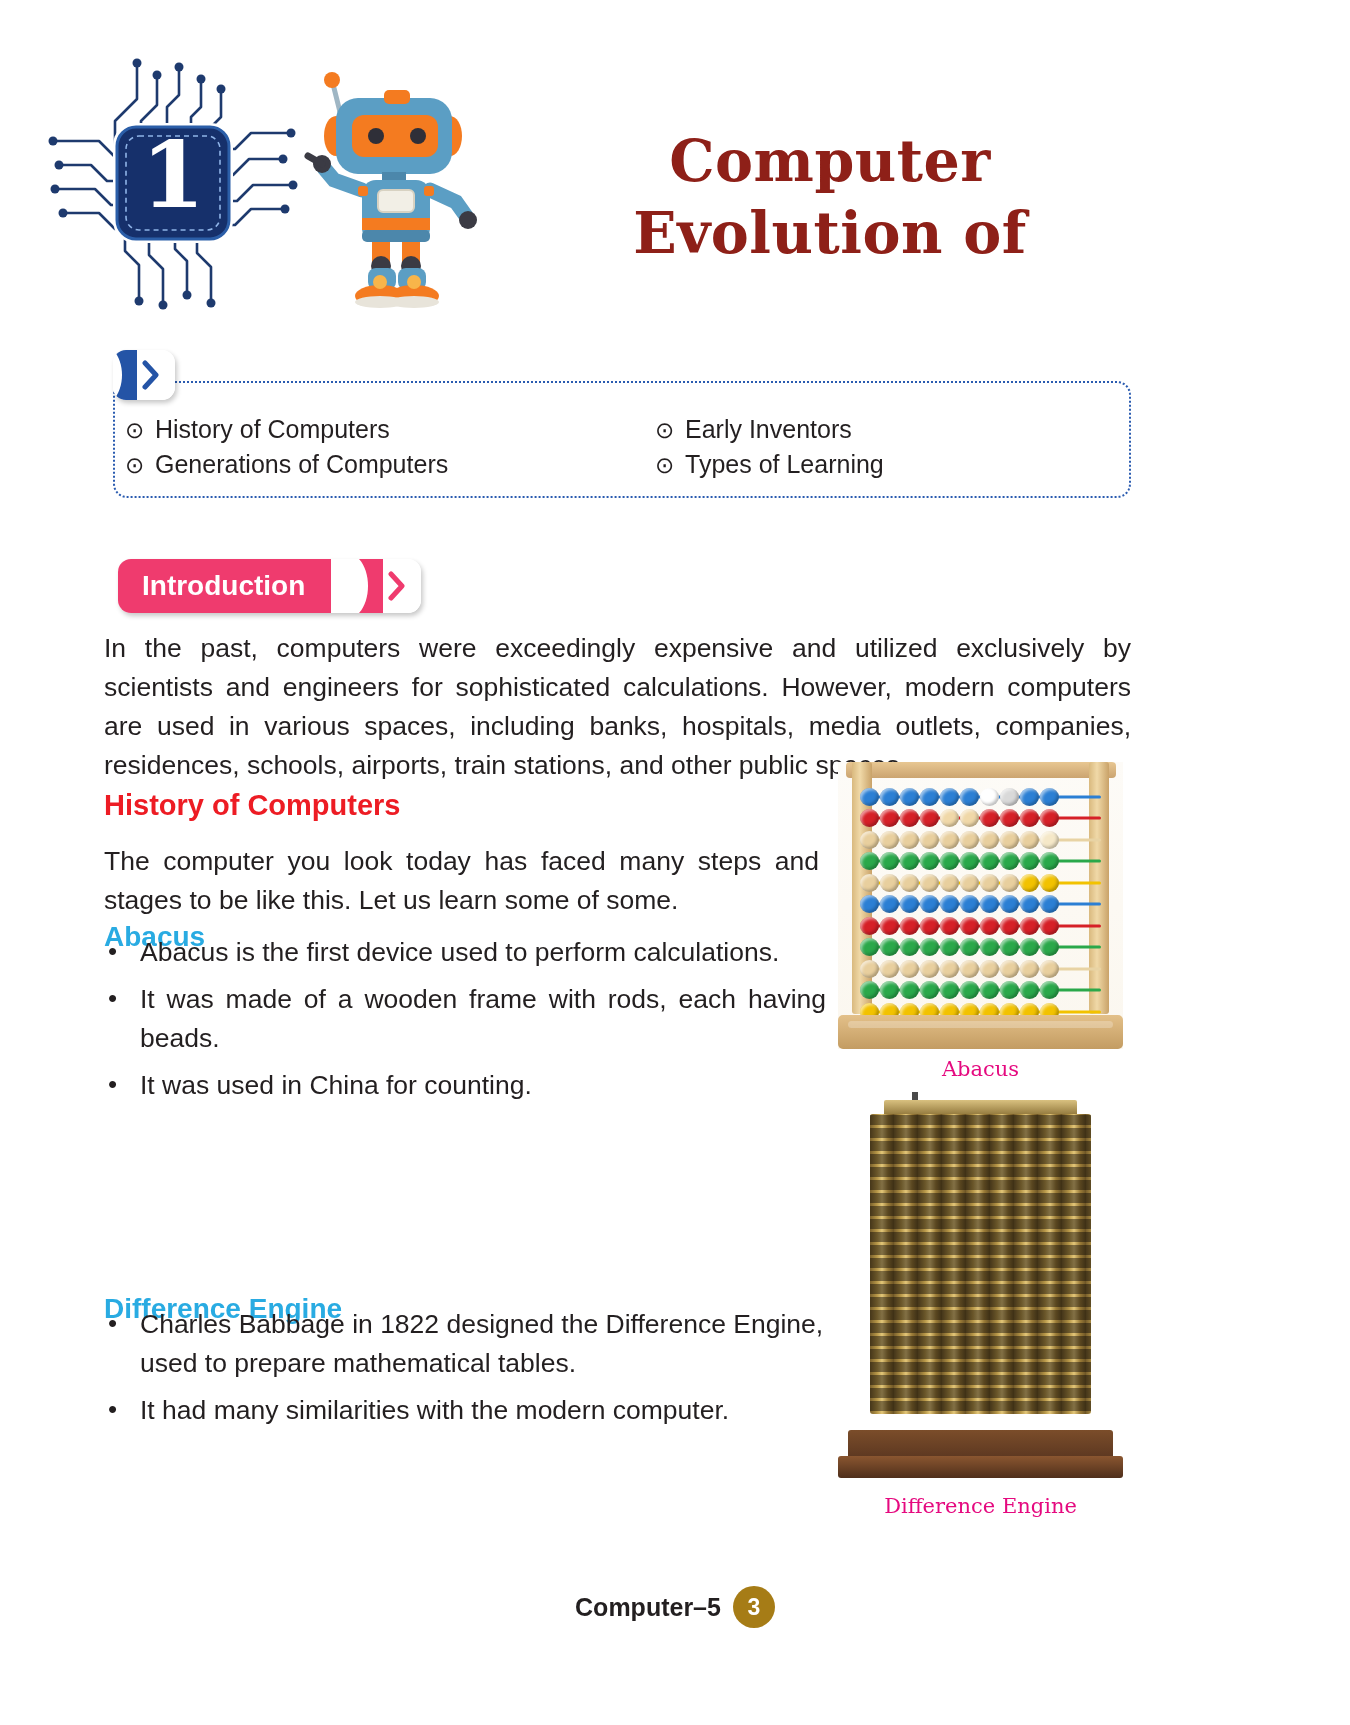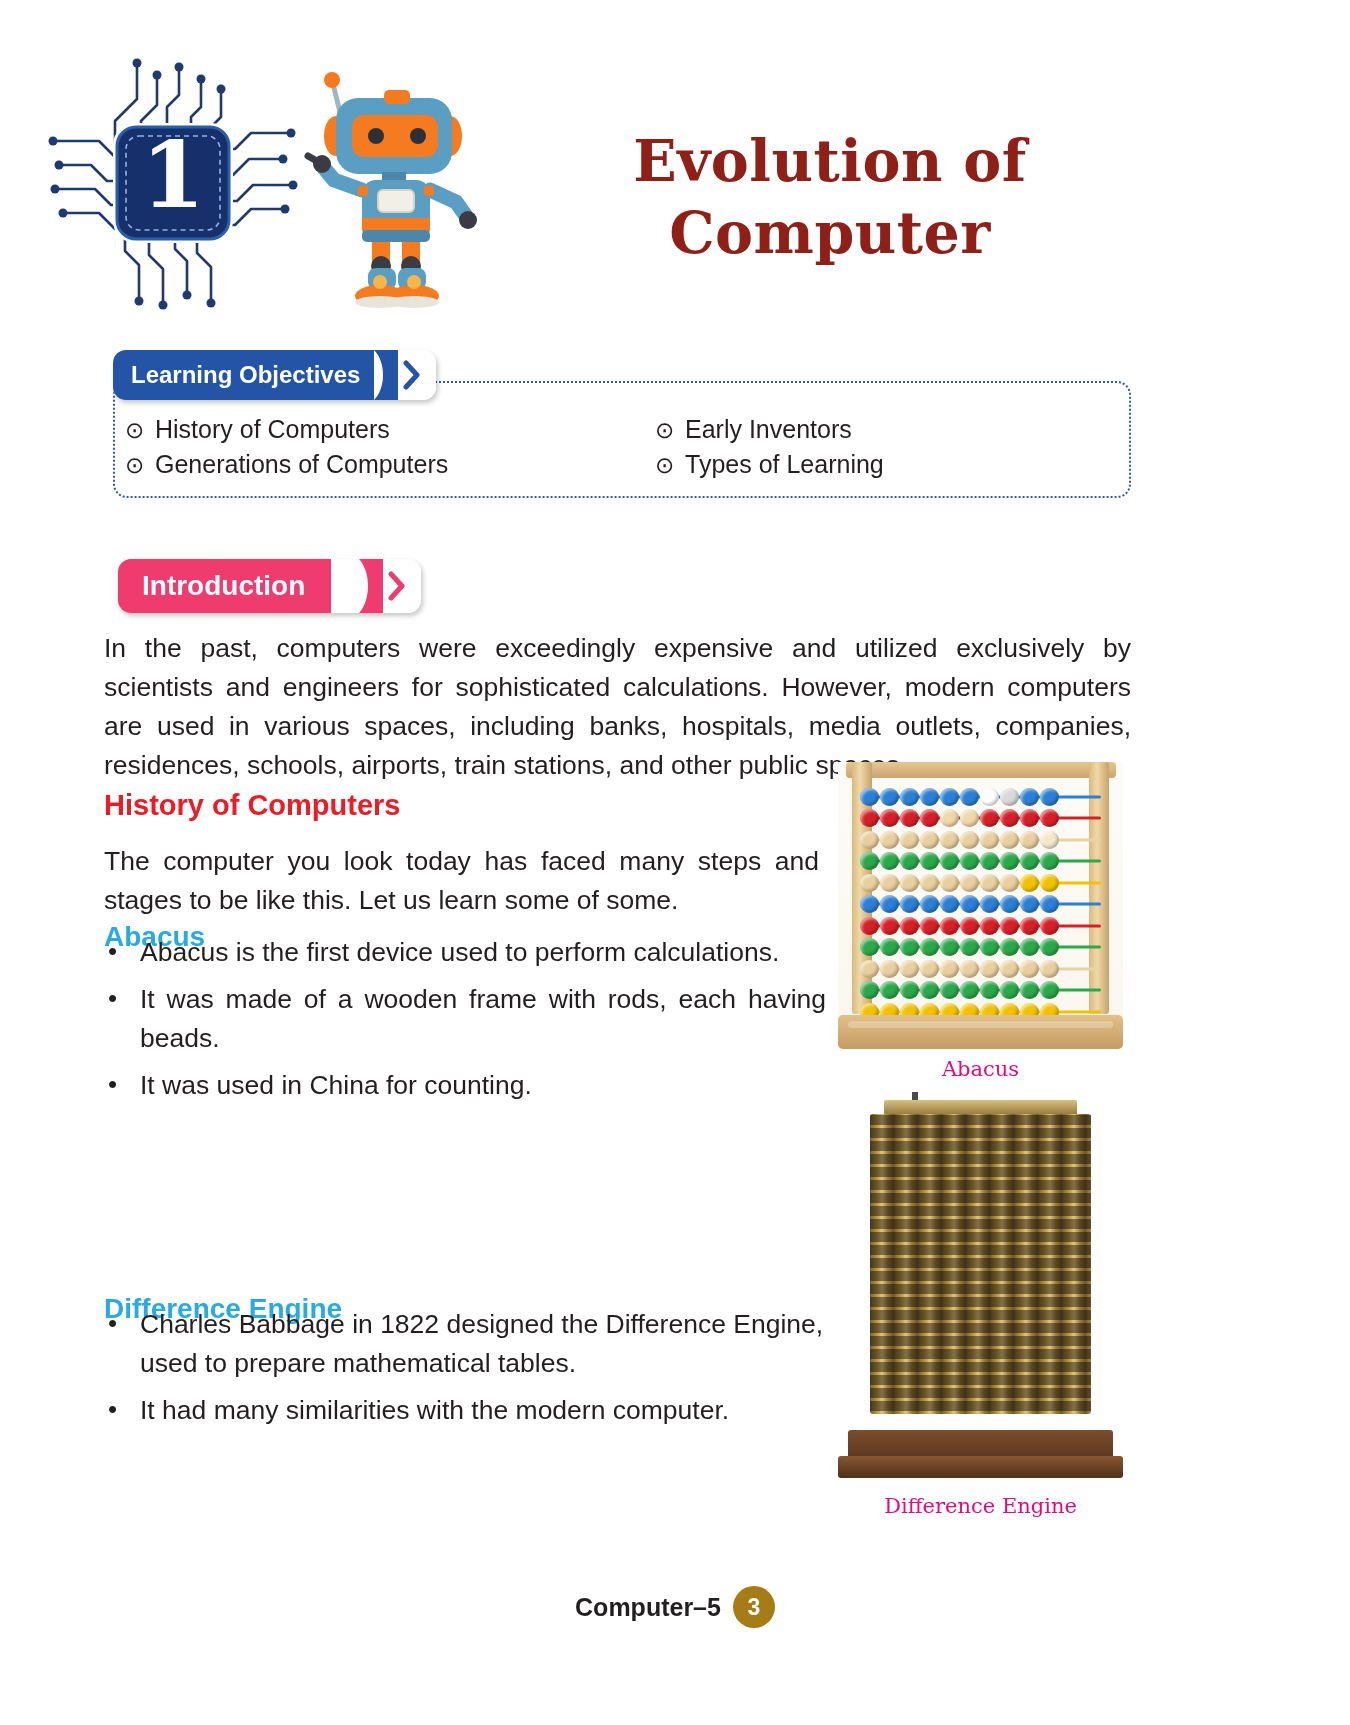--- a/index.html
+++ b/index.html
@@ -447,29 +447,28 @@
       <ellipse cx="80" cy="236" rx="25" ry="11" fill="#f47b20"></ellipse>
       <ellipse cx="114" cy="236" rx="25" ry="11" fill="#f47b20"></ellipse>
       <ellipse cx="80" cy="242" rx="25" ry="6" fill="#e8e4da"></ellipse>
       <ellipse cx="114" cy="242" rx="25" ry="6" fill="#e8e4da"></ellipse>
       <circle cx="80" cy="222" r="7" fill="#f8b54a"></circle>
       <circle cx="114" cy="222" r="7" fill="#f8b54a"></circle>
     </svg>
   </div>
 
   <div class="chapter-title">
+    <div>Computer</div>
     <div>Evolution of</div>
-    <div>Computer</div>
   </div>
 </div>
 
 <div class="objectives-box"></div>
 
 <div class="badge" id="lo-badge">
-  <div class="badge-fill">Learning Objectives</div>
   <div class="badge-arrow">
     <svg class="badge-notch" viewBox="0 0 24 50" preserveAspectRatio="none">
       <path d="M0 0 L24 0 L24 50 L0 50 C12 38 12 12 0 0 Z" fill="#2454a6"></path>
     </svg>
     <svg class="chev" viewBox="0 0 18 30" style="margin-left:14px">
       <path d="M3 3 L14 15 L3 27" stroke="#2454a6" stroke-width="5" fill="none" stroke-linecap="round" stroke-linejoin="round"></path>
     </svg>
   </div>
 </div>
 

